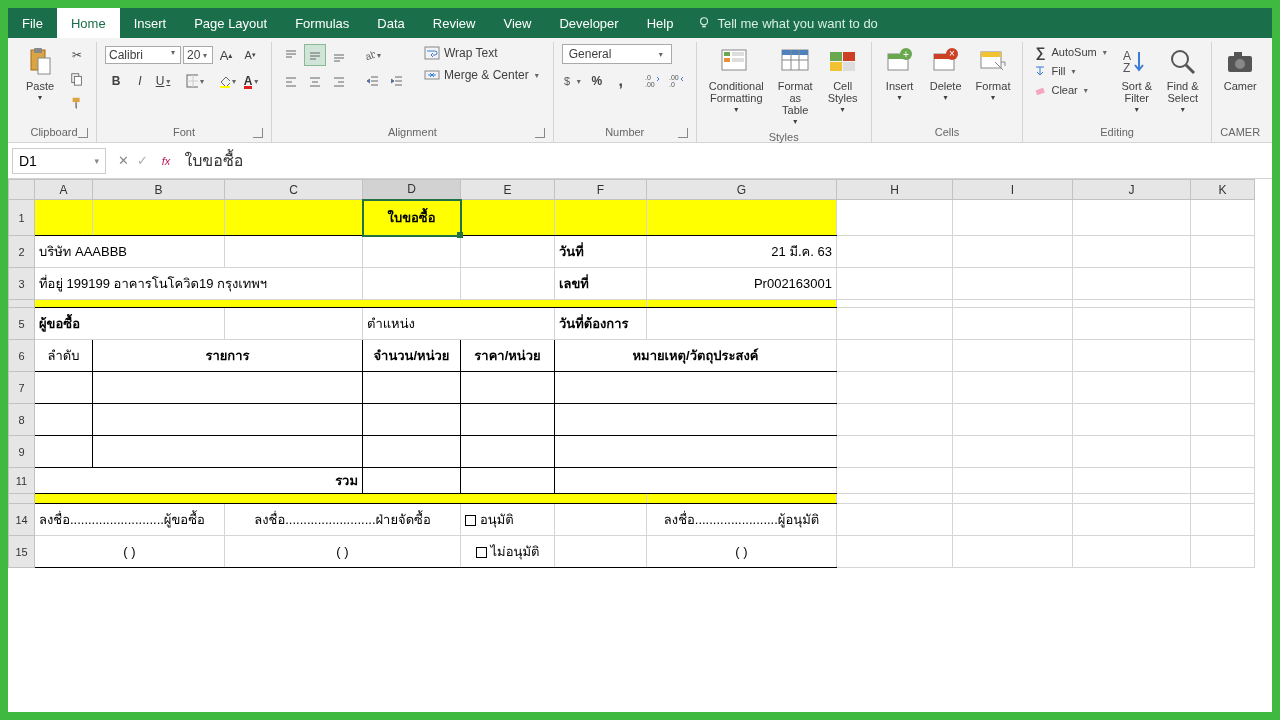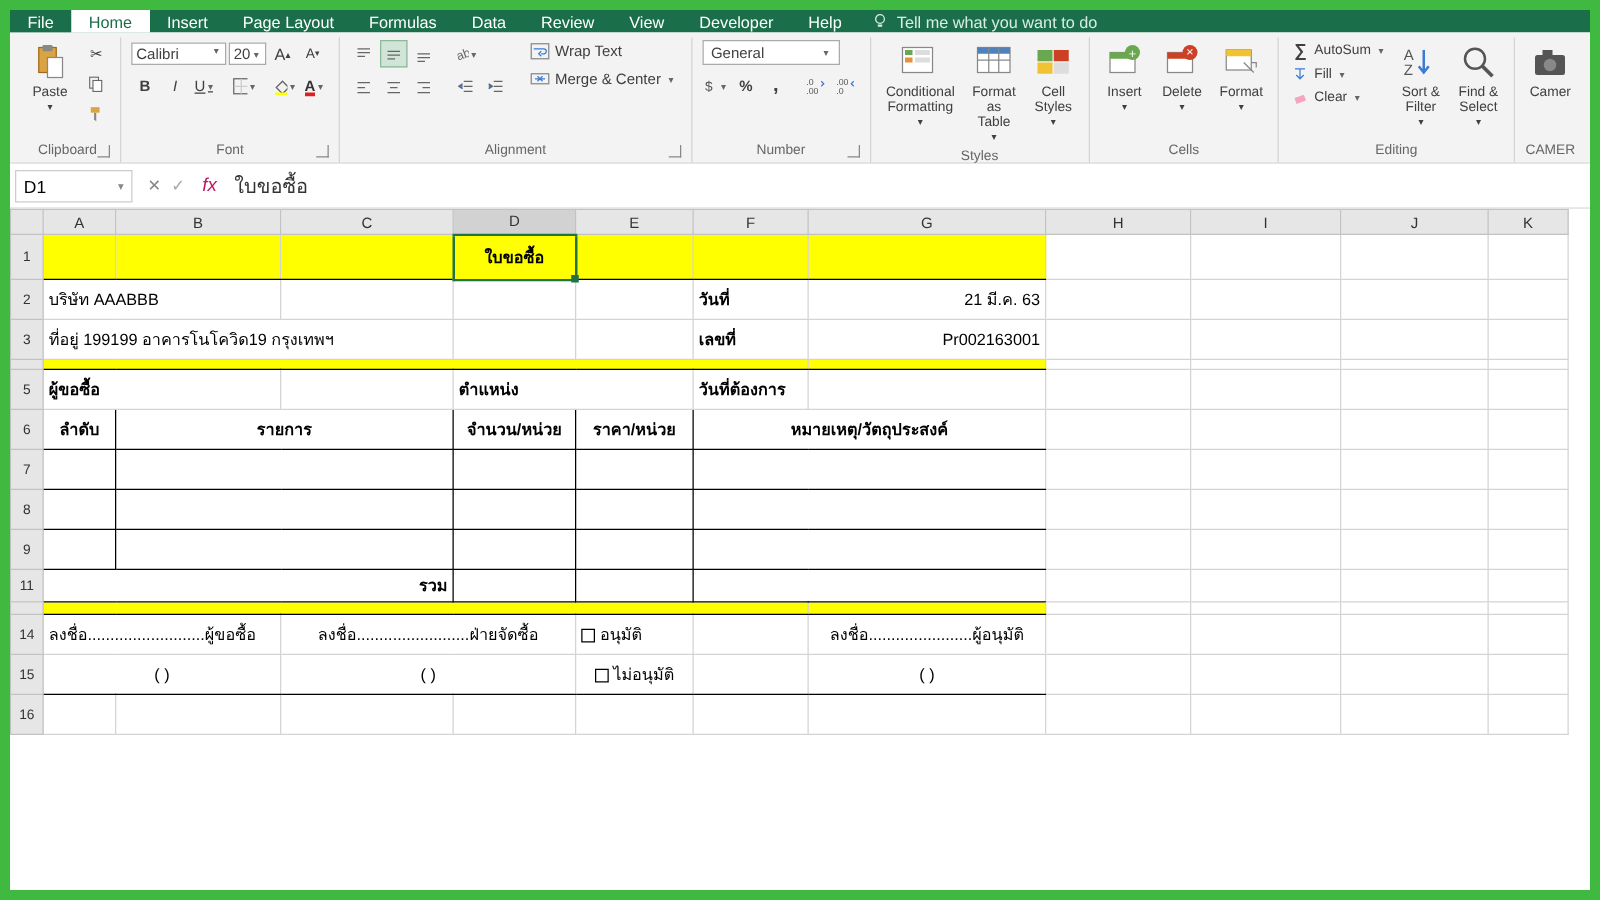--- a/index.html
+++ b/index.html
@@ -1,20 +1,20 @@
 <!DOCTYPE html>
 <html><head>
 <meta charset="utf-8">
 <style>
 * { box-sizing: border-box; margin: 0; padding: 0; font-family: "Segoe UI", Tahoma, sans-serif; }
 body { background: #3fb93f; padding: 8px; }
 .app-window { background: #fff; width: 100%; height: 704px; display: flex; flex-direction: column; overflow: hidden; }
 
 
-.menubar { background: #1a6f4a; display: flex; align-items: stretch; height: 18px; color: #fff; font-size: 13px; }
+.menubar { background: #1a6f4a; display: flex; align-items: stretch; height: 30px; color: #fff; font-size: 13px; }
 .menu-item { padding: 6px 14px; cursor: pointer; display: flex; align-items: center; }
 .menu-item.file { background: #1a6f4a; }
 .menu-item.active { background: #fff; color: #1a6f4a; }
 .tell-me { display: flex; align-items: center; gap: 6px; padding: 0 10px; color: #d8eee3; font-size: 13px; }
 .bulb-icon { width: 14px; height: 14px; }
 
 
 .ribbon { background: #f3f3f3; border-bottom: 1px solid #d4d4d4; display: flex; padding: 4px 4px 0 4px; height: 105px; font-size: 12px; color: #404040; }
 .ribbon-group { border-right: 1px solid #d4d4d4; padding: 2px 8px 2px 8px; display: flex; flex-direction: column; justify-content: space-between; }
 .ribbon-group-body { display: flex; gap: 6px; flex: 1; }
@@ -34,21 +34,21 @@
 .number-format { border: 1px solid #aaa; background: #fff; padding: 2px 6px; width: 110px; display: flex; justify-content: space-between; align-items: center; font-size: 12px; }
 .edit-row { display: flex; align-items: center; gap: 4px; font-size: 11px; padding: 1px 2px; cursor: pointer; white-space: nowrap; }
 .edit-icon { width: 14px; height: 14px; display: inline-flex; align-items: center; justify-content: center; }
 
 
 .formula-bar { display: flex; align-items: center; border-bottom: 1px solid #d4d4d4; background: #fff; height: 36px; }
 .name-box { width: 94px; border: 1px solid #ccc; margin: 4px; padding: 4px 6px; font-size: 14px; display: flex; justify-content: space-between; align-items: center; }
 .name-box .arrow-d { font-size: 9px; color: #888; }
 .fb-btns { display: flex; gap: 8px; padding: 0 8px; color: #888; }
 .fb-btn { cursor: pointer; font-size: 13px; }
-.fx-label { font-style: italic; color: #be185d; font-size: 15px; padding: 0 6px; }
+.fx-label { font-style: italic; color: #be185d; font-size: 11px; padding: 0 6px; }
 .formula-input { flex: 1; border: none; padding: 4px 8px; font-size: 16px; color: #333; outline: none; }
 
 
 .grid-area { flex: 1; overflow: auto; position: relative; background: #fff; }
 .sheet-table { border-collapse: collapse; table-layout: fixed; }
 .col-header th, .row-header { background: #e6e6e6; border: 1px solid #c2c2c2; font-weight: normal; font-size: 12px; color: #333; text-align: center; }
 .col-header th { height: 20px; }
 .col-header th.selected { background: #d2d2d2; border-bottom: 2px solid #217346; }
 .row-header { width: 26px; font-size: 11px; }
 .corner-cell { width: 26px; background: #e6e6e6; border: 1px solid #c2c2c2; }
@@ -569,32 +569,32 @@
         <td class="cell" style="height:8px"></td>
             <td class="cell" style="height:8px"></td>
             <td class="cell" style="height:8px"></td>
             <td class="cell" style="height:8px"></td>
       </tr>
 
       <tr>
         <th class="row-header">5</th>
         <td class="cell tb-l" colspan="2" style="font-weight:bold">ผู้ขอซื้อ</td>
         <td class="cell"></td>
-        <td class="cell" colspan="2" style="font-weight:bold">ตำแหน่ง</td>
+        <td class="cell" colspan="2" style="font-weight:normal">ตำแหน่ง</td>
         <td class="cell" colspan="1" style="font-weight:bold">วันที่ต้องการ</td>
         <td class="cell dash-g"></td>
         <td class="cell"></td>
             <td class="cell"></td>
             <td class="cell"></td>
             <td class="cell"></td>
       </tr>
 
       <tr>
         <th class="row-header">6</th>
-        <td class="cell thick-border text-center" style="font-weight:bold">ลำดับ</td>
+        <td class="cell thick-border text-center" style="font-weight:normal">ลำดับ</td>
         <td class="cell thick-border text-center" colspan="2" style="font-weight:bold">รายการ</td>
         <td class="cell thick-border text-center" style="font-weight:bold">จำนวน/หน่วย</td>
         <td class="cell thick-border text-center" style="font-weight:bold">ราคา/หน่วย</td>
         <td class="cell thick-border text-center dash-g" colspan="2" style="font-weight:bold">หมายเหตุ/วัตถุประสงค์</td>
         <td class="cell"></td>
             <td class="cell"></td>
             <td class="cell"></td>
             <td class="cell"></td>
       </tr>
 
@@ -677,32 +677,18 @@
         <td class="cell tb-l tb-b text-center" colspan="2">(                                    )</td>
         <td class="cell tb-l tb-b"><span class="checkbox-sq"></span><span>ไม่อนุมัติ</span></td>
         <td class="cell tb-b text-center"></td>
         <td class="cell tb-b dash-g text-center">(                                    )</td>
         <td class="cell"></td>
             <td class="cell"></td>
             <td class="cell"></td>
             <td class="cell"></td>
           </tr>
 
-      <tr>
-            <th class="row-header">16</th>
-        <td class="cell"></td>
-            <td class="cell"></td>
-            <td class="cell"></td>
-            <td class="cell"></td>
-            <td class="cell"></td>
-            <td class="cell"></td>
-            <td class="cell"></td>
-        <td class="cell"></td>
-            <td class="cell"></td>
-            <td class="cell"></td>
-            <td class="cell"></td>
-          </tr>
 
     </tbody>
       </table>
   </div>
 
 </div>
 
 </body></html>

